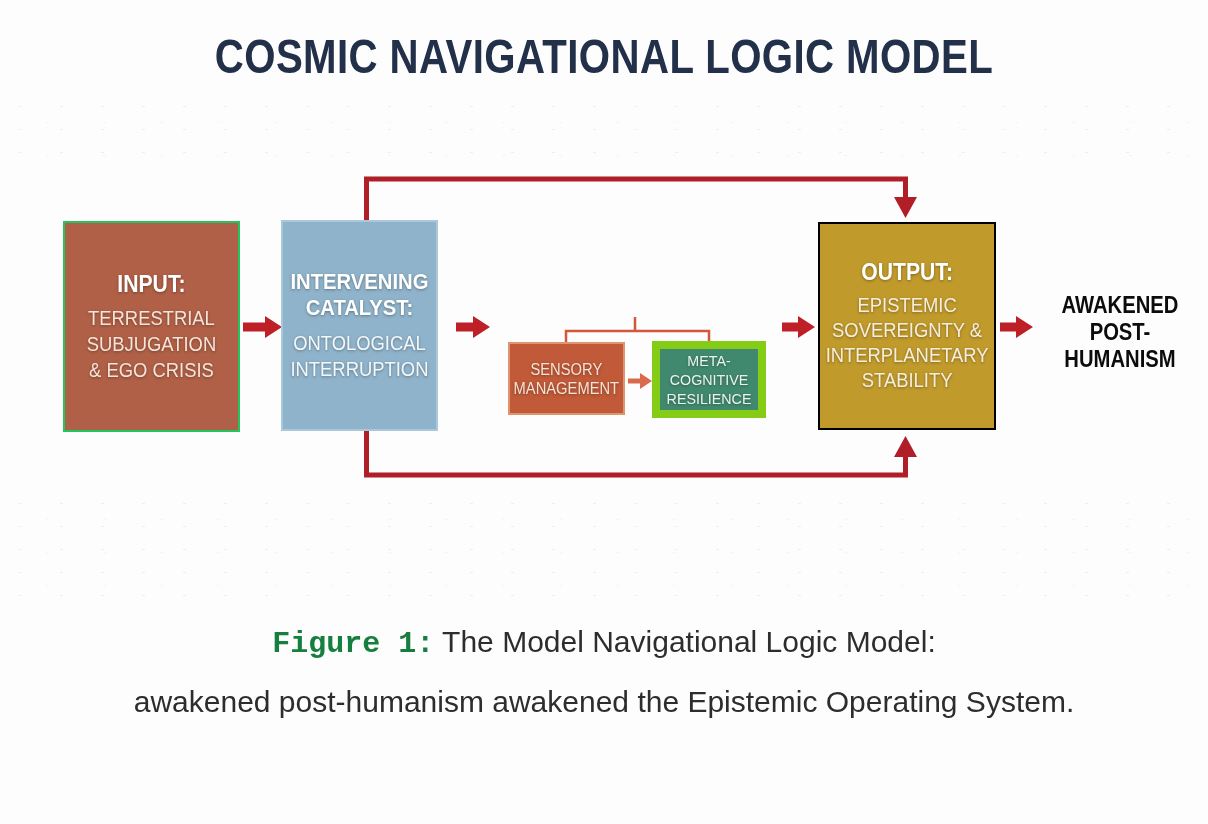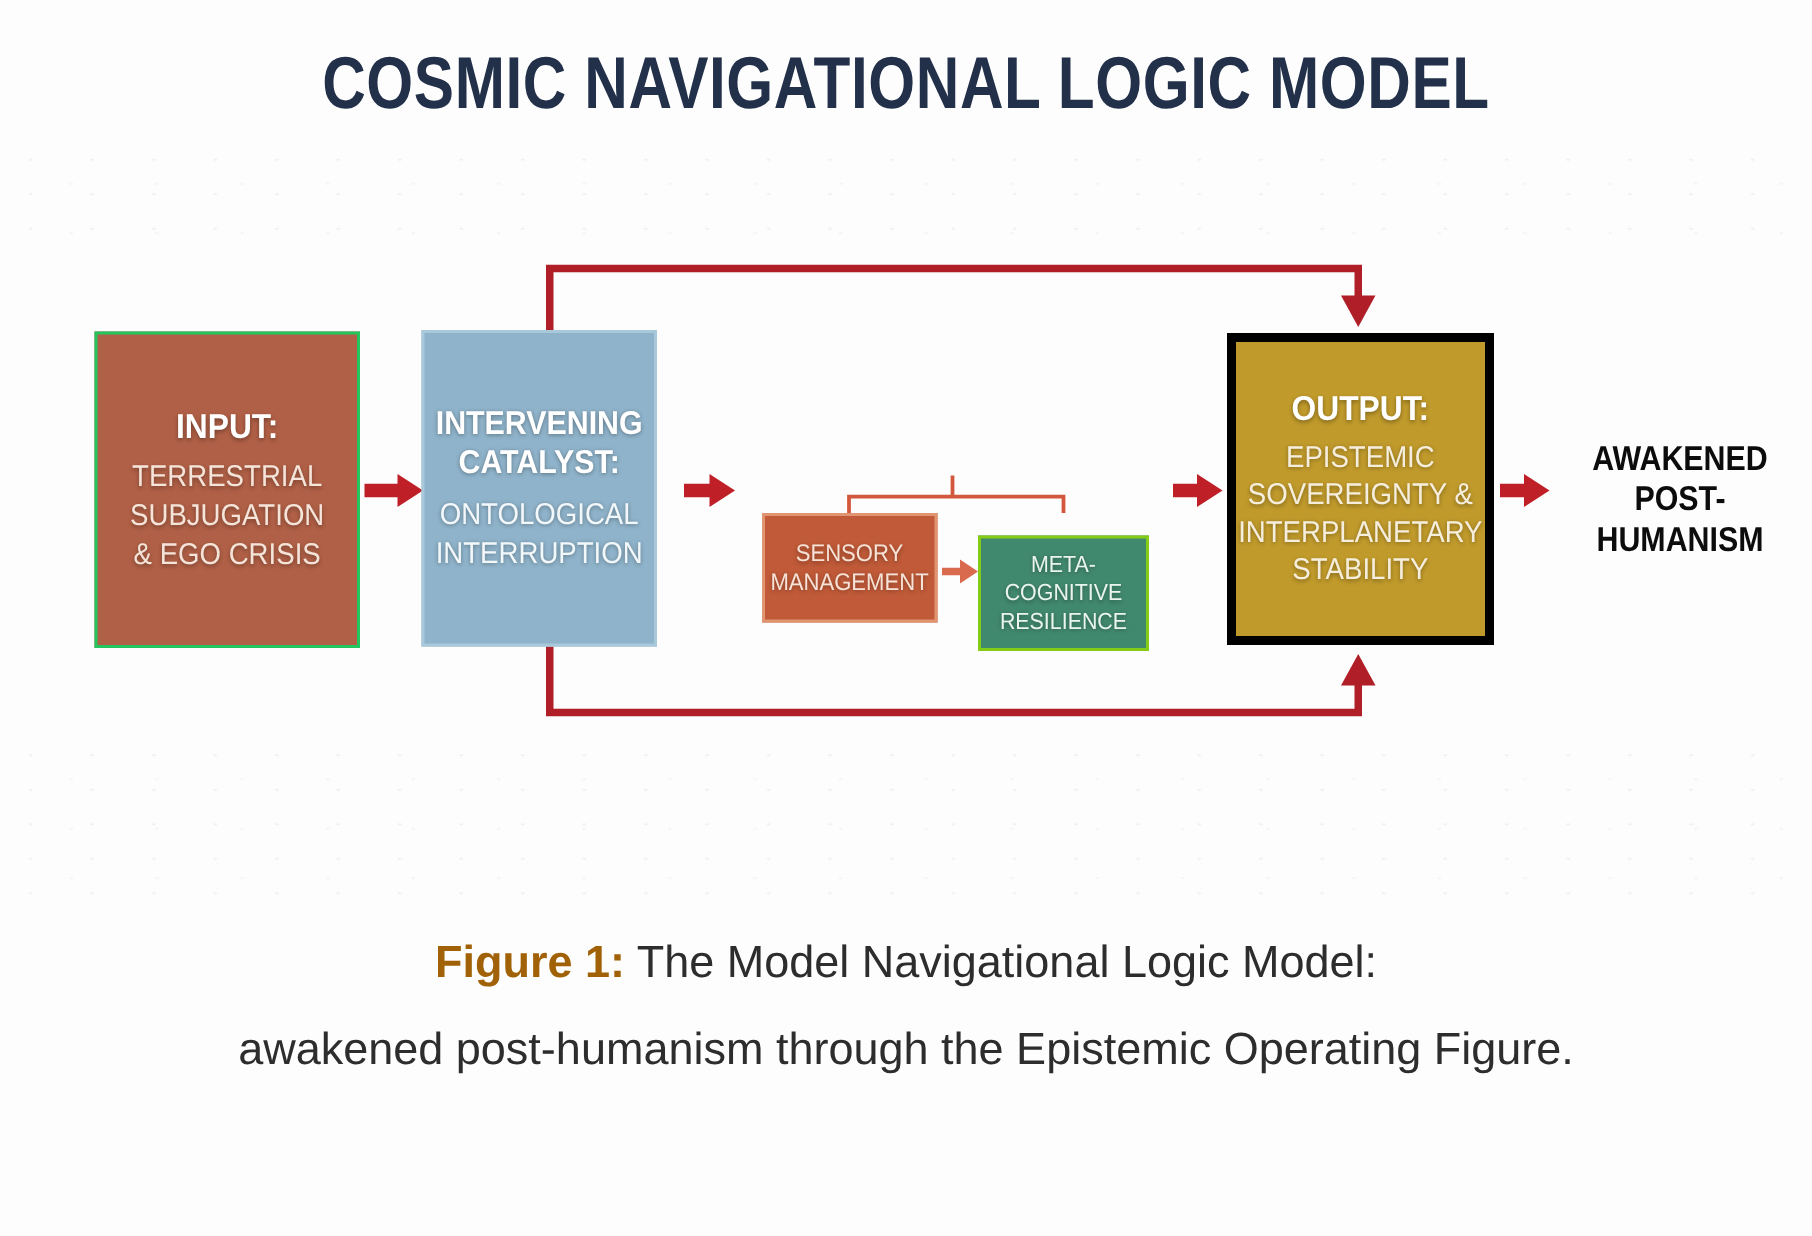--- a/index.html
+++ b/index.html
@@ -64,46 +64,46 @@
     position:absolute;display:flex;align-items:center;justify-content:center;
     text-align:center;box-sizing:border-box;
   }
   .sensory-box{
     left:508px;top:342px;width:117px;height:73px;
     background:#c05a38;border:2px solid #e09570;
   }
   .sensory-box .line{font-size:16px;line-height:19px;color:#f6e2d6;}
   .meta-box{
     left:652px;top:341px;width:114px;height:77px;
-    background:#41896e;border:2px solid #84cc16;margin-top:16px;
+    background:#41896e;border:8px solid #84cc16;
   }
   .meta-box .line{font-size:15.5px;line-height:19px;color:#eaf4ee;}
 
   .output-box{
     left:818px;top:222px;width:178px;height:208px;
-    background:#c09a2b;border:6px solid #000000;
+    background:#c09a2b;border:2px solid #000000;
   }
   .output-box .heading{font-size:23px;margin-bottom:7px;}
   .output-box .line{font-size:20px;line-height:25px;color:#f6eedd;}
 
   .result-label{
     position:absolute;left:1028px;top:292px;width:184px;
     text-align:center;color:#0c0c0c;font-weight:bold;
     font-size:23px;line-height:27px;
     transform:scaleX(0.88);transform-origin:center;
   }
 
   .arrows{position:absolute;left:0;top:0;pointer-events:none;}
 
   .caption{
     position:absolute;left:0;top:626px;width:1208px;
     text-align:center;color:#2d2d2d;font-size:30px;
   }
   .cap-line{margin-bottom:26px;line-height:32px;}
-  .cap-bold{font-weight:bold;color:#a16207;}
+  .cap-bold{font-weight:bold;color:#15803d;font-family:Liberation Mono, monospace;}
 </style>
 </head>
 <body>
 
 <div class="stage">
 
   <div class="noise-band band-a"></div>
   <div class="noise-band band-b"></div>
 
   <h1 class="title">COSMIC NAVIGATIONAL LOGIC MODEL</h1>
@@ -195,16 +195,16 @@
   <div class="result-label">
     <div>AWAKENED</div>
     <div>POST-</div>
     <div>HUMANISM</div>
   </div>
 
   <div class="caption">
     <div class="cap-line">
       <span class="cap-bold">Figure 1:</span><span> The Model Navigational Logic Model:</span>
     </div>
-    <div class="cap-line">awakened post-humanism through the Epistemic Operating Figure.</div>
+    <div class="cap-line">awakened post-humanism awakened the Epistemic Operating System.</div>
   </div>
 
 </div>
 
 </body></html>

